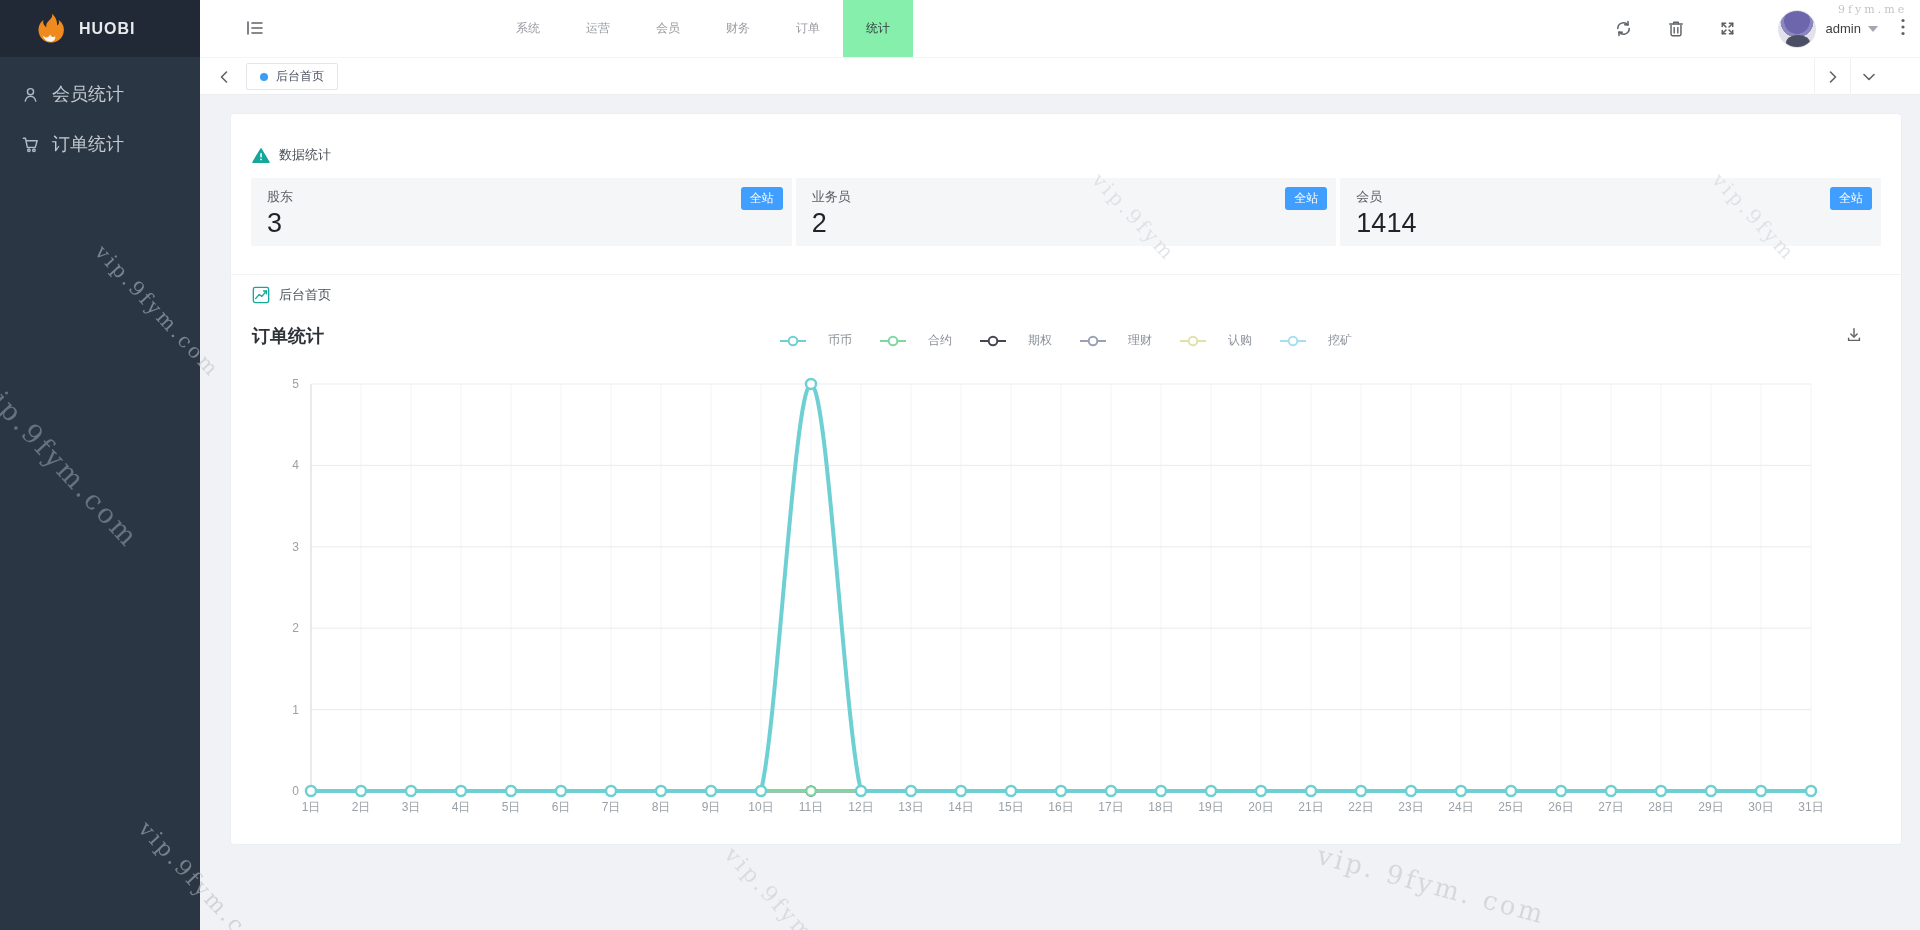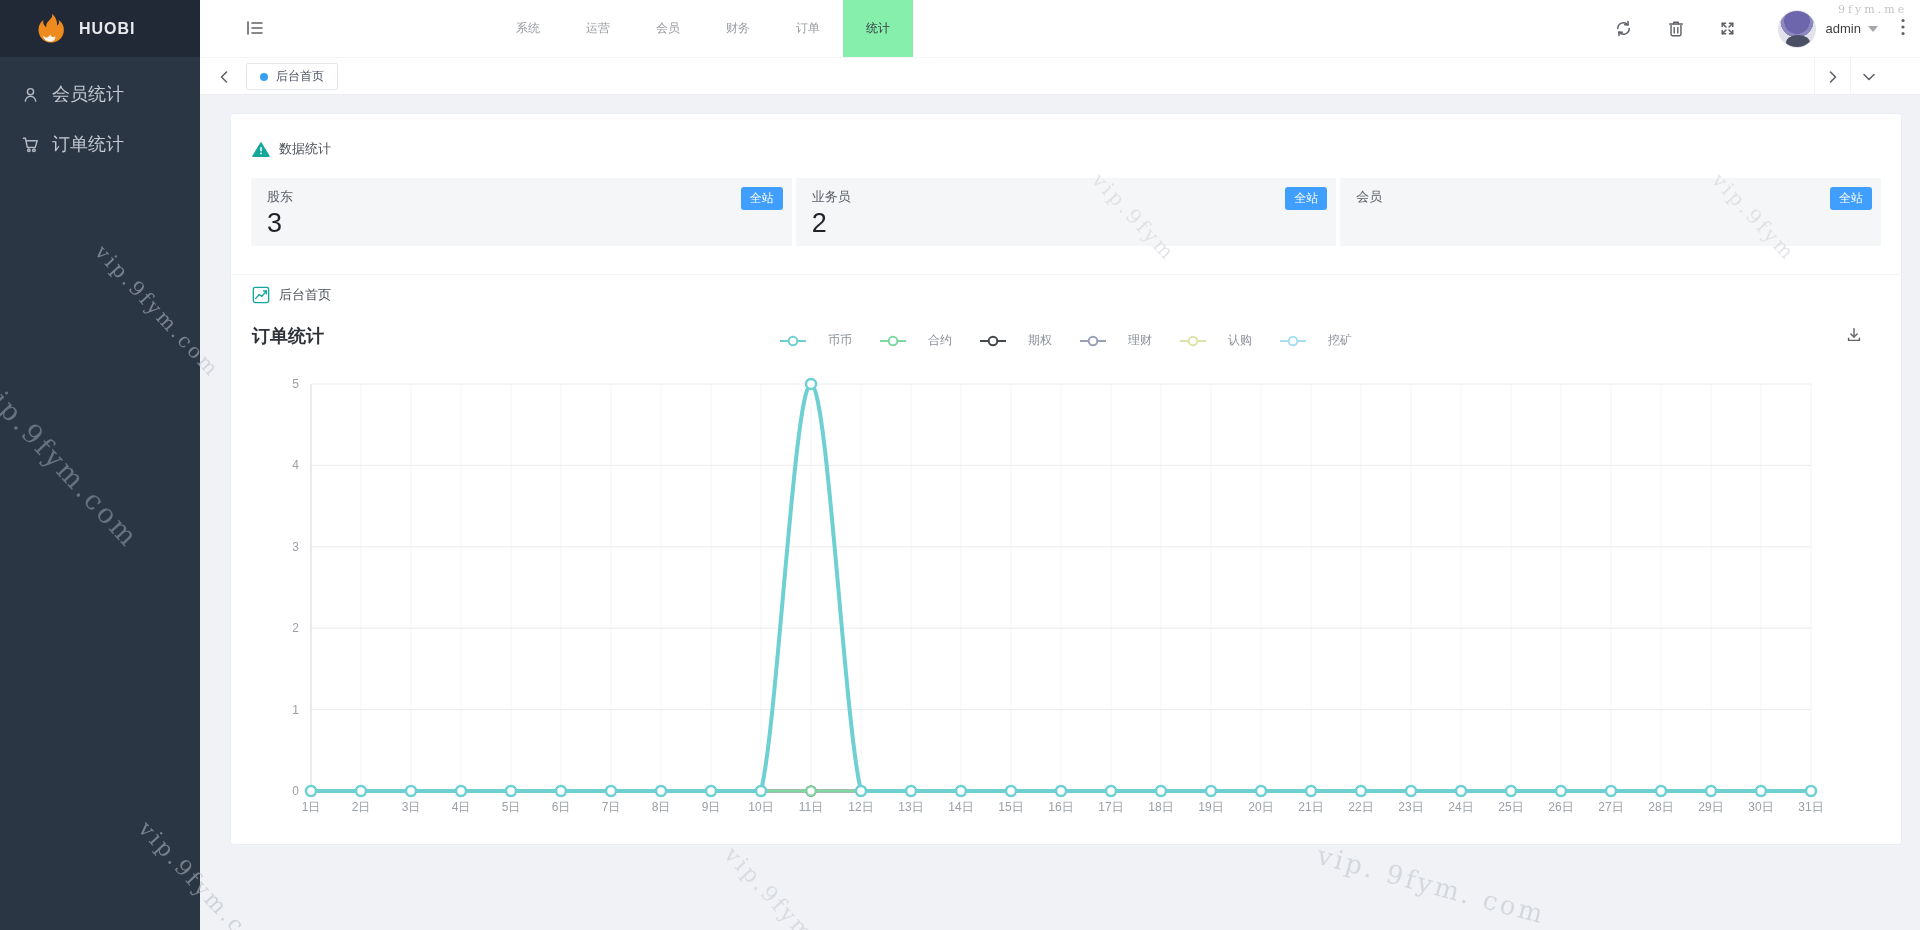--- a/index.html
+++ b/index.html
@@ -37,21 +37,21 @@
   .tag-arrow { position:absolute; top:0; width:36px; height:37px; display:flex; align-items:center; justify-content:center; cursor:pointer; }
   .tag-arrow.left { left:6px; }
   .tag-arrow.r1 { right:70px; border-left:1px solid #f0f1f3; }
   .tag-arrow.r2 { right:34px; border-left:1px solid #f0f1f3; }
   .tag { position:absolute; left:46px; top:5px; height:27px; display:inline-flex; align-items:center; padding:0 13px; background:#fff; border:1px solid #e4e7ea; border-radius:2px; font-size:12px; color:#495060; cursor:pointer; }
   .tag-dot { width:8px; height:8px; border-radius:50%; margin-right:8px; }
   
   .panel { position:absolute; left:230px; top:113px; width:1672px; height:732px; background:#fff; border:1px solid #ebeef5; border-radius:4px; z-index:3; }
   .sec-header { position:absolute; left:21px; display:flex; align-items:center; font-size:13px; color:#4a4f57; }
   .sec-header svg { margin-right:9px; }
-  .sec1 { top:26px; }
+  .sec1 { top:32px; }
   .sec-divider { position:absolute; left:0; right:0; top:160px; border-top:1px solid #f2f3f5; }
   .sec2 { top:172px; }
   .cards-row { position:absolute; left:20px; right:20px; top:64px; display:flex; gap:4px; }
   .stat-card { flex:1; position:relative; background:#f5f6f7; height:68px; padding:10px 16px; }
   .stat-label { font-size:13px; color:#5a5e66; }
   .stat-value { font-size:27px; color:#1f2329; margin-top:2px; }
   .stat-badge { position:absolute; top:9px; right:9px; color:#fff; font-size:12px; padding:3px 9px; border-radius:3px; }
   
   .chart-title { position:absolute; left:21px; top:210px; font-size:18px; font-weight:bold; color:#2e3238; }
   .chart-legend { position:absolute; left:0; right:0; top:218px; display:flex; justify-content:center; gap:28px; }
@@ -189,20 +189,21 @@
       <div class="stat-value">3</div>
       <span class="stat-badge" style="background: rgb(64, 158, 255);">全站</span>
     </div>
     <div class="stat-card">
       <div class="stat-label">业务员</div>
       <div class="stat-value">2</div>
       <span class="stat-badge" style="background: rgb(64, 158, 255);">全站</span>
     </div>
     <div class="stat-card">
       <div class="stat-label">会员</div>
+      <div class="stat-value">1414</div>
       <span class="stat-badge" style="background: rgb(64, 158, 255);">全站</span>
     </div>
   </div>
 
   <div class="sec-divider"></div>
 
   <div class="sec-header sec2">
     <svg width="18" height="18" viewBox="0 0 20 20">
       <rect x="1.5" y="1.5" width="17" height="17" rx="2" fill="none" stroke="#14a79b" stroke-width="1.5"></rect>
       <polyline points="4,14 8,9.5 11,11.5 16,5.5" fill="none" stroke="#14a79b" stroke-width="1.5" stroke-linecap="round" stroke-linejoin="round"></polyline>

